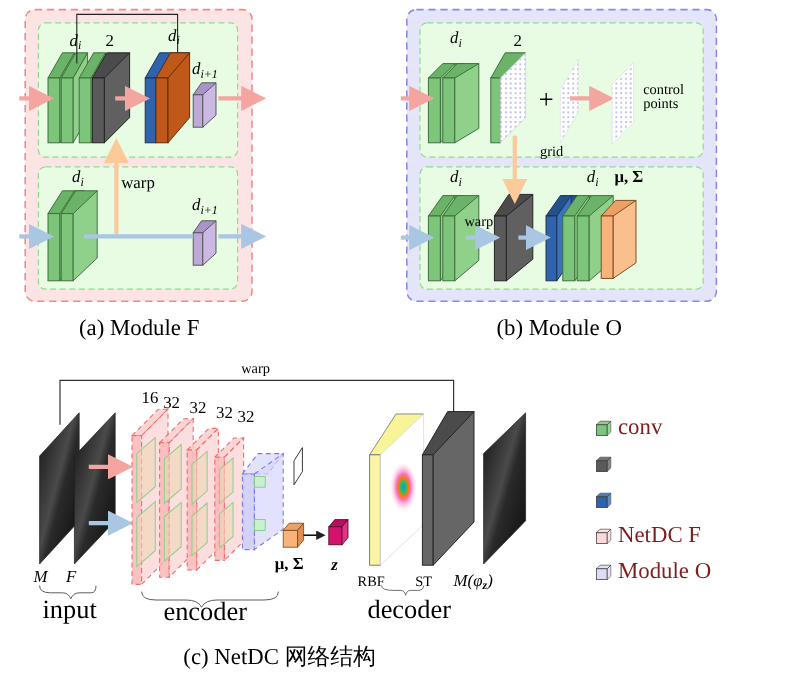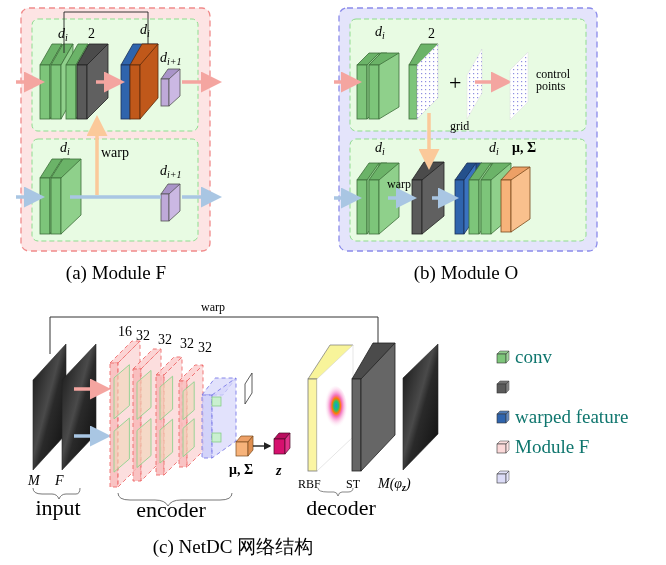--- a/index.html
+++ b/index.html
@@ -6,21 +6,21 @@
   body { width: 666px; height: 565px; position: relative; overflow: hidden;
          font-family: "Liberation Serif", serif; color: #111; }
   svg { position: absolute; left: 0; top: 0; }
   .serif { font-family: "Liberation Serif", serif; }
   .it { font-style: italic; }
   .cap { font-size: 19px; }
   .lbl { font-size: 14px; }
   .small { font-size: 12px; }
   .legend { position: absolute; left: 496px; top: 342px; }
   .legend-item { display: flex; align-items: center; height: 30px; }
-  .legend-item span.txt { font-family: "Liberation Serif", serif; font-size: 19px; margin-left: 5px; color: #0f766e; }
+  .legend-item span.txt { font-family: "Liberation Serif", serif; font-size: 19px; margin-left: 5px; color: #7f1d1d; }
 </style>
 </head>
 <body>
 
 <svg width="666" height="565" viewBox="0 0 666 565">
   <defs>
     <marker id="arrPink" markerWidth="6" markerHeight="6" refX="4" refY="3" orient="auto">
         <path d="M0,0 L6,3 L0,6 z" fill="#f4a5a0"></path>
       </marker>
     <marker id="arrBlue" markerWidth="6" markerHeight="6" refX="4" refY="3" orient="auto">
@@ -312,30 +312,30 @@
       <rect x="1" y="4" width="9" height="9" fill="#5a5a5a" stroke="#333" stroke-width="0.6"></rect>
       <polygon points="10,4 13,1 13,10 10,13" fill="#5a5a5a" stroke="#333" stroke-width="0.6" opacity="0.75"></polygon>
       </svg>
     </div>
     <div class="legend-item">
       <svg width="14" height="14" style="position: static;">
         <polygon points="1,4 4,1 13,1 10,4" fill="#2f64ad" stroke="#333" stroke-width="0.6" opacity="0.85"></polygon>
       <rect x="1" y="4" width="9" height="9" fill="#2f64ad" stroke="#333" stroke-width="0.6"></rect>
       <polygon points="10,4 13,1 13,10 10,13" fill="#2f64ad" stroke="#333" stroke-width="0.6" opacity="0.75"></polygon>
       </svg>
-      <span class="txt">warped feature</span>
     </div>
     <div class="legend-item">
       <svg width="14" height="14" style="position: static;">
         <polygon points="1,4 4,1 13,1 10,4" fill="#fbd9d9" stroke="#333" stroke-width="0.6" opacity="0.85"></polygon>
       <rect x="1" y="4" width="9" height="9" fill="#fbd9d9" stroke="#333" stroke-width="0.6"></rect>
       <polygon points="10,4 13,1 13,10 10,13" fill="#fbd9d9" stroke="#333" stroke-width="0.6" opacity="0.75"></polygon>
       </svg>
-      <span class="txt">Module F</span>
+      <span class="txt">NetDC F</span>
     </div>
     <div class="legend-item">
       <svg width="14" height="14" style="position: static;">
         <polygon points="1,4 4,1 13,1 10,4" fill="#dcdcf7" stroke="#333" stroke-width="0.6" opacity="0.85"></polygon>
       <rect x="1" y="4" width="9" height="9" fill="#dcdcf7" stroke="#333" stroke-width="0.6"></rect>
       <polygon points="10,4 13,1 13,10 10,13" fill="#dcdcf7" stroke="#333" stroke-width="0.6" opacity="0.75"></polygon>
       </svg>
+      <span class="txt">Module O</span>
     </div>
   </div>
 
 </body></html>

